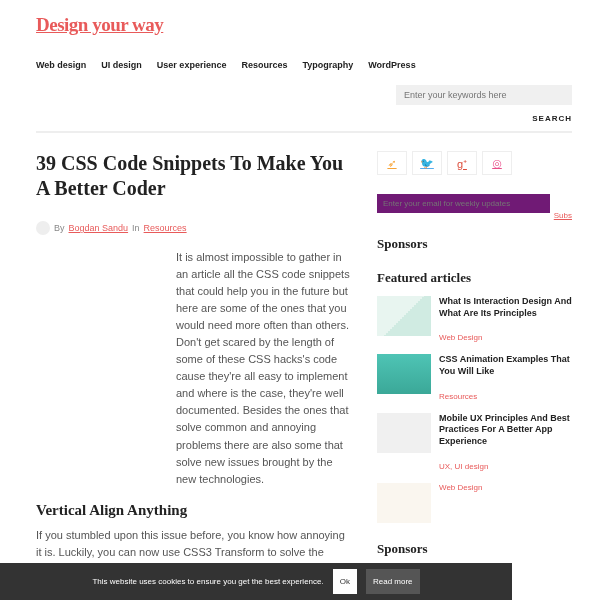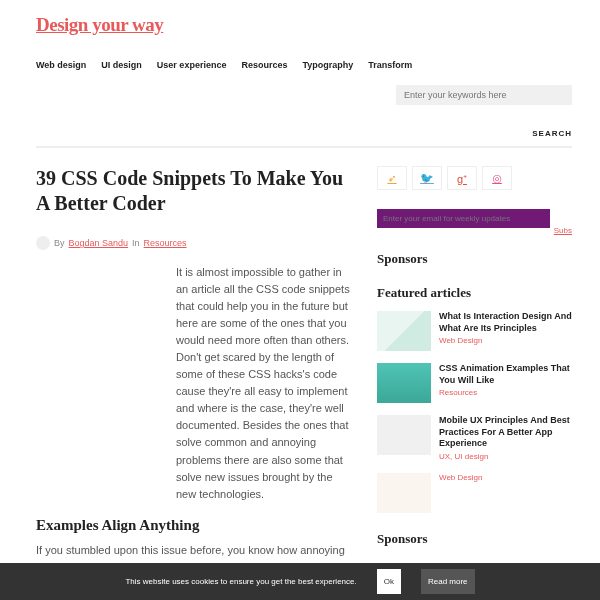--- a/index.html
+++ b/index.html
@@ -2,21 +2,21 @@
 <html><head>
   <meta charset="utf-8">
   <style>
     * { margin: 0; padding: 0; box-sizing: border-box; }
     body { font-family: Arial, Helvetica, sans-serif; color: #444; font-size: 11px; width: 600px; background: #fff; }
     .container { padding: 14px 28px 0 36px; }
     .logo { font-family: Georgia, 'Times New Roman', serif; font-weight: bold; color: #e85a5a; font-size: 19px; letter-spacing: -0.5px; }
     .nav { margin-top: 24px; display: flex; gap: 15px; align-items: center; flex-wrap: wrap; }
     .nav-link { font-weight: bold; font-size: 9px; color: #222; text-decoration: none; }
     .search-box { margin-left: auto; background: #f0f0f0; border: none; padding: 5px 8px; width: 176px; font-size: 9px; color: #999; }
-    .search-btn-row { display: flex; justify-content: flex-end; margin-top: 24px; }
+    .search-btn-row { display: flex; justify-content: flex-end; margin-top: 9px; }
     .search-btn { background: none; border: none; font-weight: bold; font-size: 8px; letter-spacing: 1px; color: #222; }
     .divider { border: none; border-top: 2px solid #eee; margin: 8px 0 18px 0; }
     .main { display: flex; gap: 26px; }
     .article { flex: 1; }
     .article h1 { font-family: Georgia, serif; font-size: 20px; line-height: 1.25; color: #222; margin-bottom: 20px; font-weight: bold; }
     .byline { font-size: 9px; color: #888; display: flex; align-items: center; gap: 4px; margin-bottom: 14px; }
     .byline .avatar { width: 14px; height: 14px; border-radius: 50%; background: #eee; }
     .byline .author { color: #e85a5a; }
     .article p { font-size: 11px; line-height: 1.55; color: #555; margin-bottom: 14px; }
     .article .intro { margin-left: 140px; }
@@ -34,61 +34,61 @@
     .social-dr { color: #ea4c89; }
     .newsletter { display: flex; align-items: center; gap: 4px; margin-bottom: 16px; }
     .newsletter input { flex: 1; border: none; background: #701a75; padding: 5px 6px; font-size: 8px; color: #aaa; width: 120px; }
     .newsletter .sub { color: #e85a5a; font-size: 8px; margin-top: 24px; }
     .featured-item { display: flex; gap: 8px; margin-bottom: 12px; }
     .thumb { width: 54px; height: 40px; background: #e8e8e8; flex-shrink: 0; }
     .thumb-1 { background: linear-gradient(135deg,#e8f5f0 50%,#d0ebe2 50%); }
     .thumb-2 { background: linear-gradient(#4fc4b5,#3ba898); }
     .thumb-3 { background: #f0f0f0; }
     .thumb-4 { background: #faf6ef; }
-    .featured-item .meta { display: flex; flex-direction: column; gap: 2px; }
+    .featured-item .meta { display: flex; flex-direction: column; gap: 14px; }
     .featured-item .title { font-weight: bold; font-size: 9px; line-height: 1.3; color: #222; }
     .featured-item .cat { font-size: 8px; color: #e85a5a; }
     .section-gap { margin-top: 18px; }
-    .cookie-bar { position: fixed; bottom: 0; left: 0; width: 600px; background: #333; color: #fff; font-size: 8px; padding: 6px 10px; display: flex; align-items: center; justify-content: center; gap: 20px; }
+    .cookie-bar { position: fixed; bottom: 0; left: 0; width: 512px; background: #333; color: #fff; font-size: 8px; padding: 6px 10px; display: flex; align-items: center; justify-content: center; gap: 9px; }
     .cookie-btn { background: #fff; color: #333; border: none; padding: 8px 7px; font-size: 8px; }
     .cookie-btn-alt { background: #555; color: #fff; }
   </style>
 </head>
 <body>
 
 <div class="container">
   <a href="#" class="logo">Design your way</a>
 
   <nav class="nav">
     <a href="#" class="nav-link">Web design</a>
     <a href="#" class="nav-link">UI design</a>
     <a href="#" class="nav-link">User experience</a>
     <a href="#" class="nav-link">Resources</a>
     <a href="#" class="nav-link">Typography</a>
-    <a href="#" class="nav-link">Transform</a>
+    <a href="#" class="nav-link">WordPress</a>
     <input class="search-box" placeholder="Enter your keywords here" style="">
   </nav>
   <div class="search-btn-row">
     <button class="search-btn">SEARCH</button>
   </div>
 
   <hr class="divider">
 
   <div class="main">
     <article class="article">
       <h1>39 CSS Code Snippets To Make You A Better Coder</h1>
       <div class="byline">
         <span class="avatar"></span>
         <span>By</span>
         <a href="#" class="author">Bogdan Sandu</a>
         <span>In</span>
         <a href="#" class="author">Resources</a>
       </div>
       <p class="intro">It is almost impossible to gather in an article all the CSS code snippets that could help you in the future but here are some of the ones that you would need more often than others. Don't get scared by the length of some of these CSS hacks's code cause they're all easy to implement and where is the case, they're well documented. Besides the ones that solve common and annoying problems there are also some that solve new issues brought by the new technologies.</p>
-      <h2>Examples Align Anything</h2>
+      <h2>Vertical Align Anything</h2>
       <p>If you stumbled upon this issue before, you know how annoying it is. Luckily, you can now use CSS3 Transform to solve the problem.</p>
       <div class="code"><span>.vc{</span>
     <span class="kw-color">position:</span><span class="val-color"> relative;</span>
     
     
     
     
 </div>
     </article>
 

